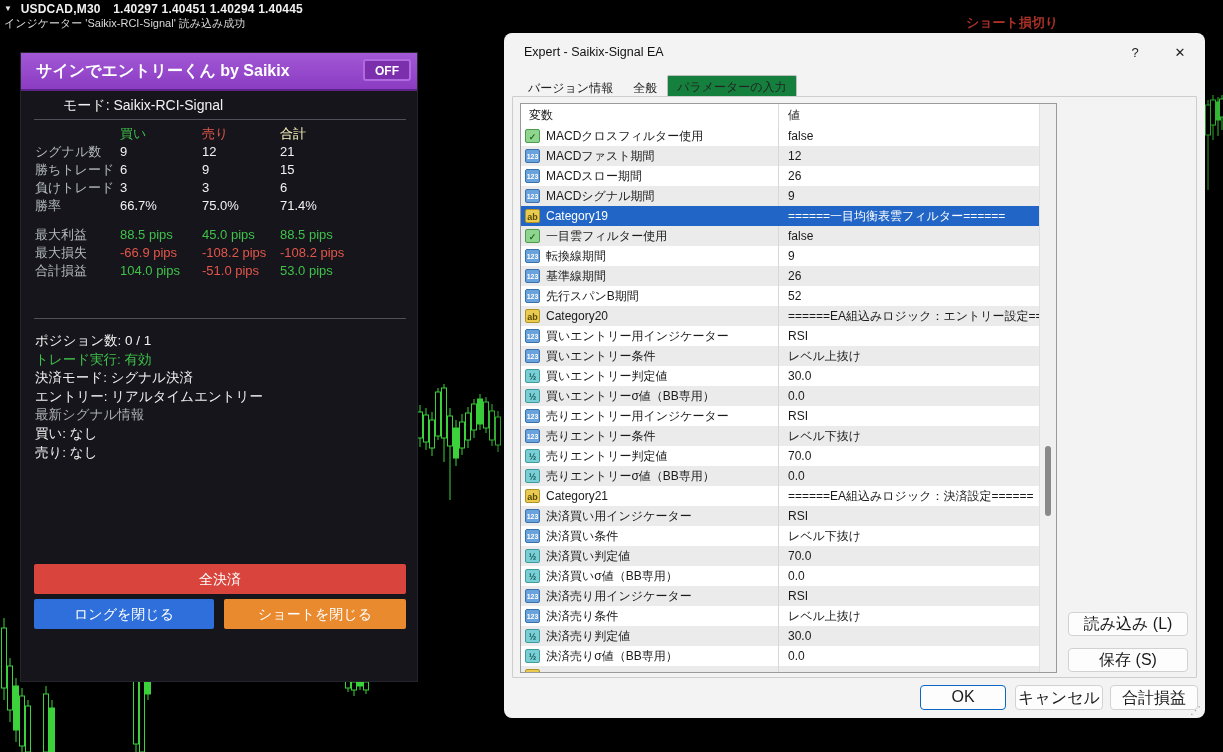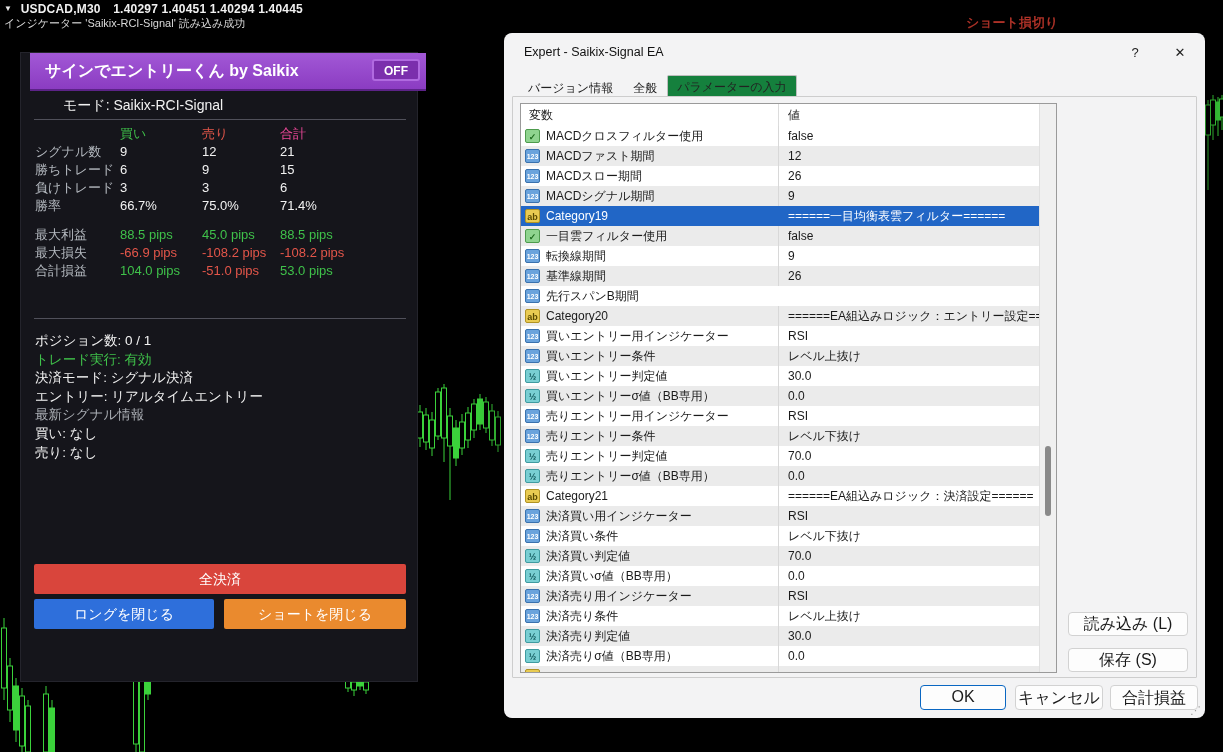--- a/index.html
+++ b/index.html
@@ -13,33 +13,33 @@
   
   .quote-line{left:4px;top:2px;font-size:12px;font-weight:600;color:#f0f0f0;letter-spacing:.2px;z-index:1;}
   .quote-line .arr{font-size:8px;vertical-align:2px;margin-right:5px;color:#e8e8e8;}
   .ind-line{left:4px;top:16px;font-size:11px;color:#d8d8d8;z-index:1;}
   .alert-line{left:966px;top:14px;font-size:13px;color:#b8352a;z-index:1;font-weight:600;}
 
   
   .panel{left:20px;top:52px;width:398px;height:630px;background:#15151b;border:1px solid #24242c;
          box-sizing:border-box;z-index:2;font-size:13px;}
   .panel-header{position:absolute;left:0;top:0;width:100%;height:38px;
-      background:linear-gradient(180deg,#a258d6,#8b3cc2);border-bottom:2px solid #5c2388;box-sizing:border-box;margin-left:9px;}
+      background:linear-gradient(180deg,#a258d6,#8b3cc2);border-bottom:2px solid #5c2388;box-sizing:border-box;}
   .panel-title{position:absolute;left:15px;top:8px;font-size:16px;color:#fff;font-weight:600;}
   .off-btn{position:absolute;right:6px;top:6px;width:48px;height:22px;background:#7b2fad;
       border:2px solid #b06ae0;border-radius:3px;color:#fff;font-size:12px;font-weight:700;
       text-align:center;line-height:20px;box-sizing:border-box;cursor:pointer;}
   .mode-line{position:absolute;left:14px;top:44px;font-size:14px;color:#f2f2f2;margin-left:28px;}
   .pdivider{position:absolute;left:13px;width:372px;height:1px;background:#50505a;}
   .stats{position:absolute;left:14px;top:72px;width:375px;}
   .srow{display:grid;grid-template-columns:85px 82px 78px auto;height:18px;line-height:18px;font-size:13px;}
   .srow.gap{margin-top:11px;}
   .slabel{color:#b5bac0;}
   .c-white{color:#f2f2f2;} .c-green{color:#3fc14a;} .c-red{color:#e4564a;}
-  .col-buy{color:#3fc14a;} .col-sell{color:#e4564a;} .col-total{color:#ec4899;}
+  .col-buy{color:#3fc14a;} .col-sell{color:#e4564a;} .col-total{color:#fef9c3;}
   .poslines{position:absolute;left:14px;top:279px;width:375px;}
   .pline{height:18.6px;line-height:18.6px;font-size:13.5px;}
   .pl-muted{color:#a9adb3;} .pl-white{color:#f2f2f2;} .pl-green{color:#3fc14a;}
   .pbtn{position:absolute;border-radius:2px;color:#fff;text-align:center;font-size:14px;cursor:pointer;box-sizing:border-box;}
   .btn-closeall{left:13px;top:511px;width:372px;height:30px;background:#d9453c;line-height:30px;}
   .btn-closelong{left:13px;top:546px;width:180px;height:30px;background:#2e6fdb;line-height:30px;}
   .btn-closeshort{left:203px;top:546px;width:182px;height:30px;background:#ea8a2e;line-height:30px;}
 
   
   .dialog{left:504px;top:33px;width:701px;height:685px;background:#f3f3f4;border-radius:8px;
@@ -315,20 +315,21 @@
               <span class="picon ic-int">123</span>
               <span>基準線期間</span>
             </div>
             <div class="vcell">26</div>
           </div>
           <div class="prow odd">
             <div class="ncell">
               <span class="picon ic-int">123</span>
               <span>先行スパンB期間</span>
             </div>
+            <div class="vcell">52</div>
           </div>
           <div class="prow even">
             <div class="ncell">
               <span class="picon ic-string">ab</span>
               <span>Category20</span>
             </div>
             <div class="vcell">======EA組込みロジック：エントリー設定===...</div>
           </div>
           <div class="prow odd">
             <div class="ncell">

